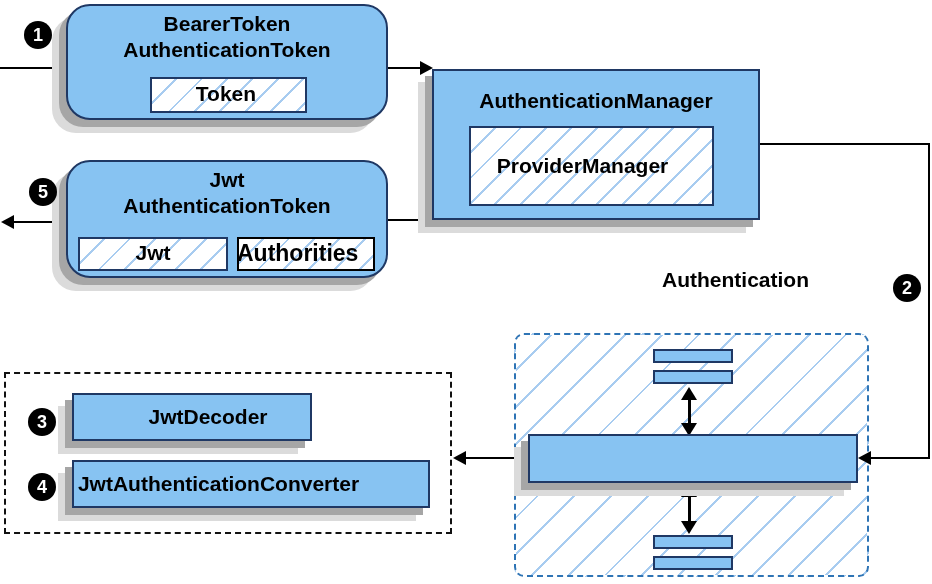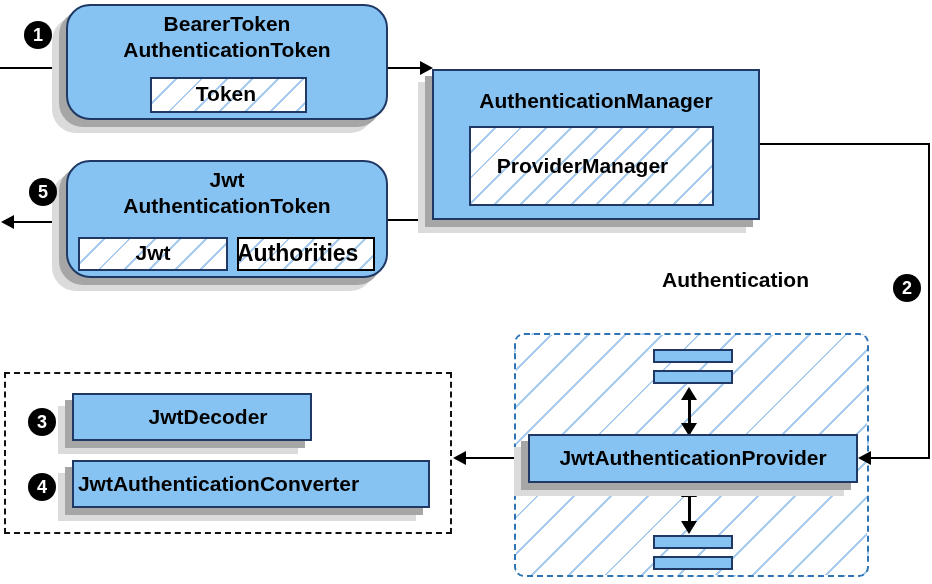--- a/index.html
+++ b/index.html
@@ -105,21 +105,20 @@
 
   <div class="tri tri-up" style="left:681px;top:387px;"></div>
   <div class="thickline" style="left:688px;top:398px;width:3px;height:28px;"></div>
   <div class="tri tri-down" style="left:681px;top:423px;"></div>
 
   <div class="tri tri-up" style="left:681px;top:484px;"></div>
   <div class="thickline" style="left:688px;top:495px;width:3px;height:28px;"></div>
   <div class="tri tri-down" style="left:681px;top:521px;"></div>
 
   <div class="box shadowed" style="left:528px;top:434px;width:330px;height:49px;"></div>
-  <div class="label" style="left:528px;top:445px;width:330px;">JwtAuthenticationProvider</div>
 
   <div class="box shadowed" style="left:72px;top:393px;width:240px;height:48px;"></div>
   <div class="label" style="left:72px;top:404px;width:240px;margin-left:16px;">JwtDecoder</div>
   <div class="box shadowed" style="left:72px;top:460px;width:358px;height:48px;"></div>
   <div class="label" style="left:72px;top:471px;width:293px;">JwtAuthenticationConverter</div>
 
   <div class="badge" style="left:24px;top:21px;">1</div>
   <div class="badge" style="left:893px;top:274px;">2</div>
   <div class="badge" style="left:28px;top:408px;">3</div>
   <div class="badge" style="left:28px;top:473px;">4</div>

